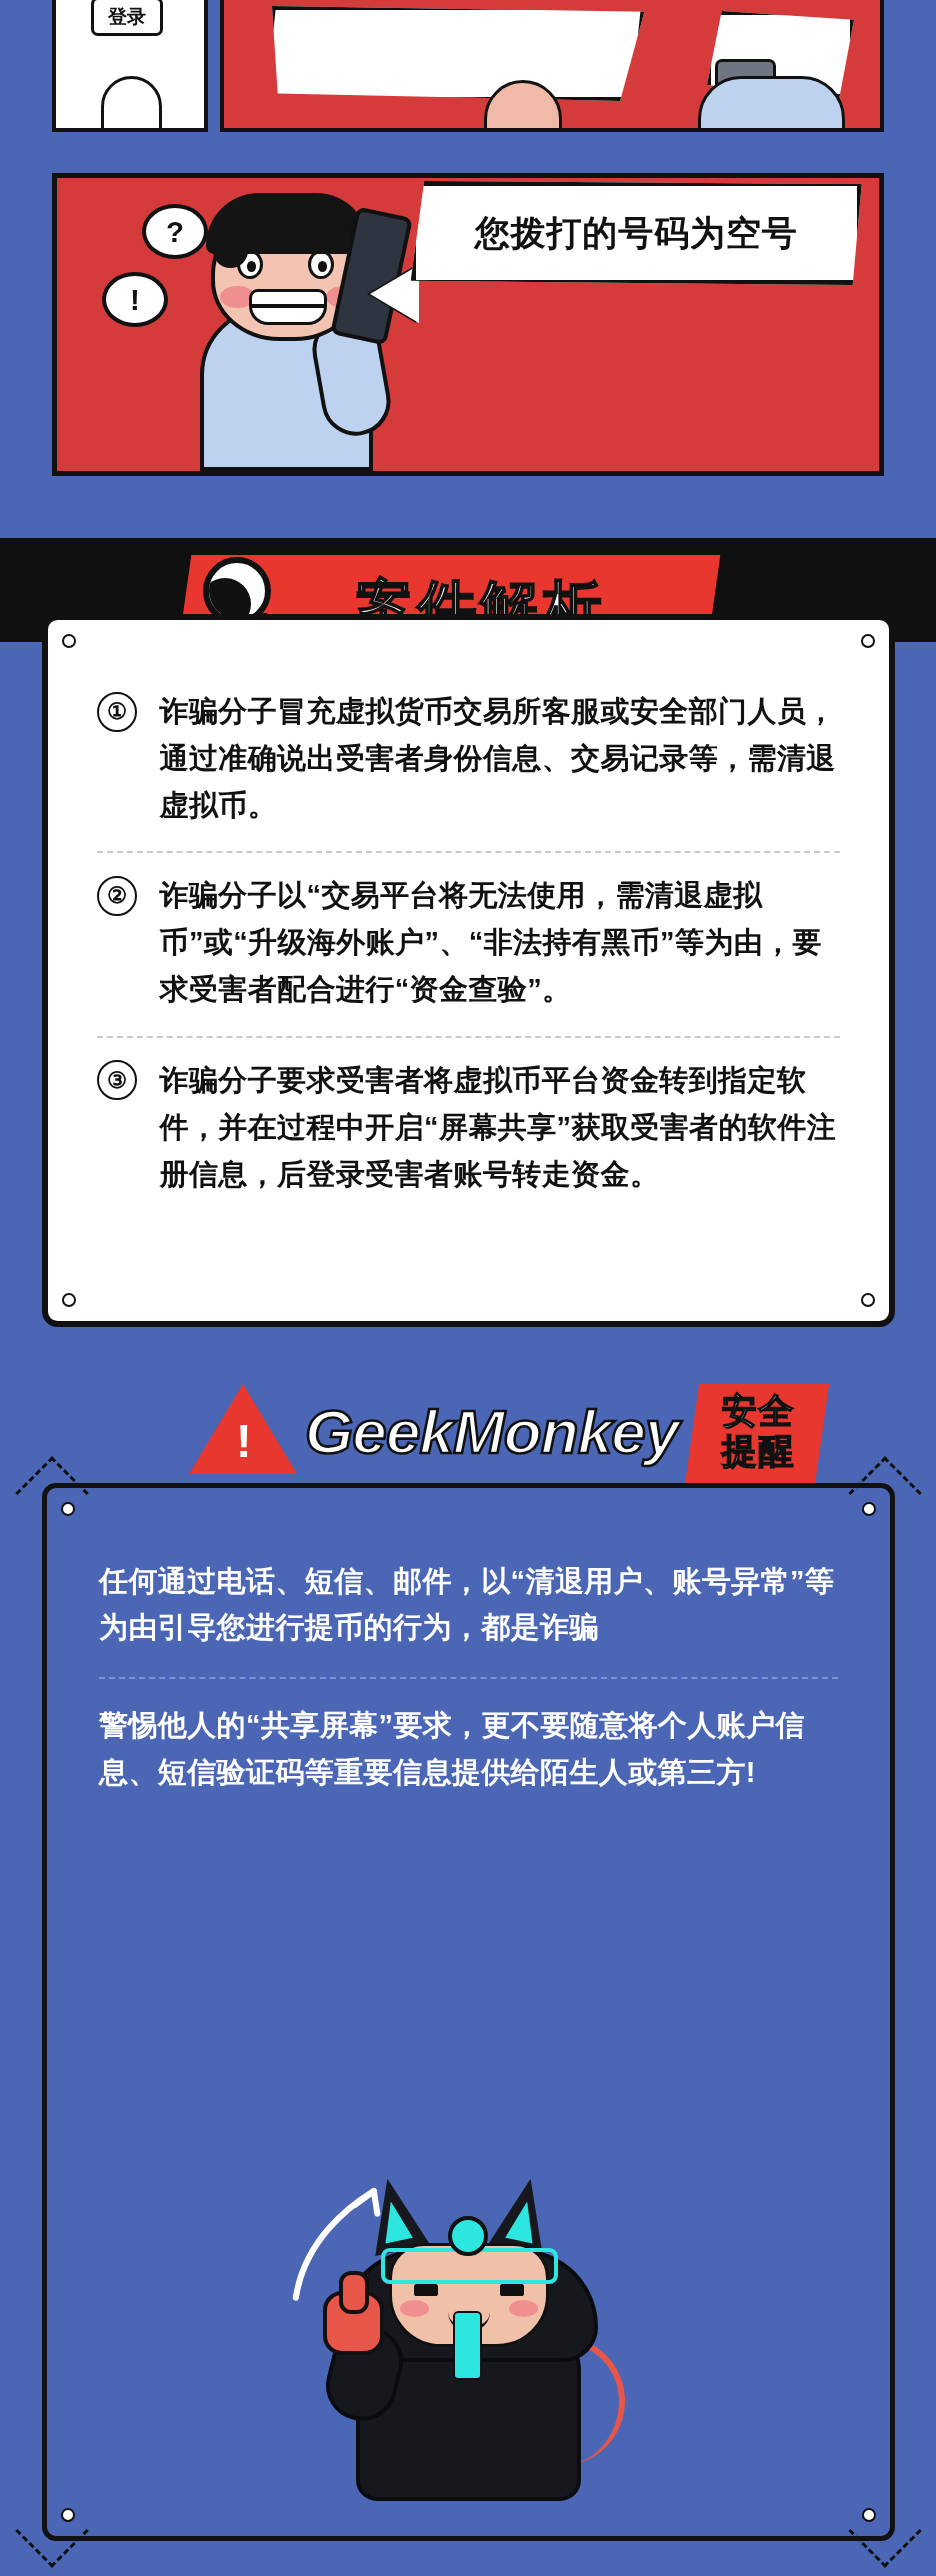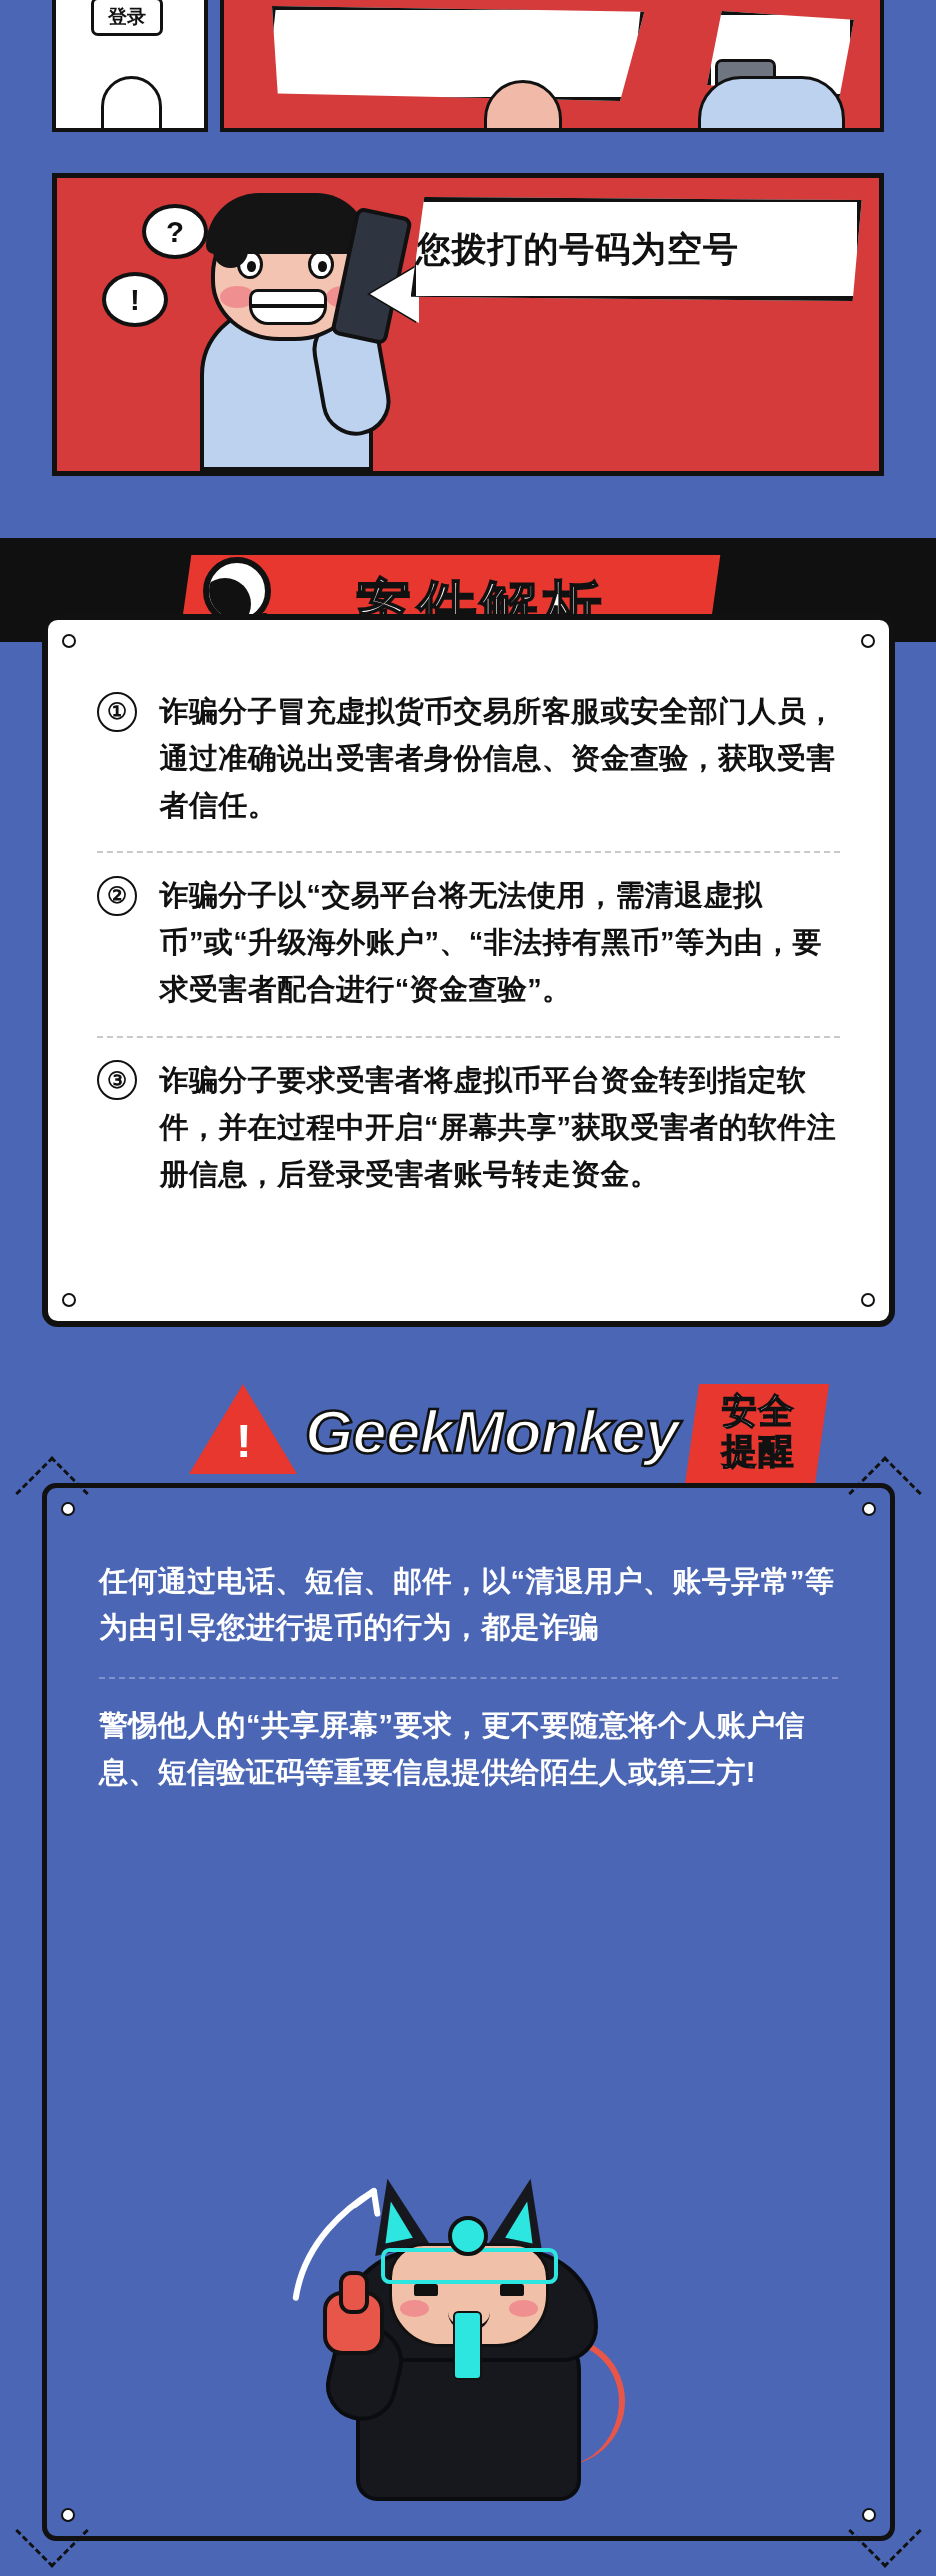--- a/index.html
+++ b/index.html
@@ -215,26 +215,27 @@
     align-items: center;
     justify-content: center;
     font-size: 29.5px;
     font-weight: bold;
     color: #111;
   }
   .bubble.q { left: 85px; top: 26px; width: 66px; height: 55px; }
   .bubble.e { left: 45px; top: 94px; width: 66px; height: 55px; }
   .speech-big {
     position: absolute;
-    right: 17.3px; top: 19px;
+    right: 17.3px; top: 3px;
     width: 451px; height: 104px;
     background: #fff;
     border: 5.2px solid #111;
     display: flex;
     align-items: center;
+    justify-content: center;
     clip-path: polygon(3% 0, 100% 3%, 98% 100%, 0 96%);
   }
   .speech-big span {
     font-size: 35px;
     font-weight: bold;
     color: #111;
     letter-spacing: 0.9px;
   }
   .speech-tail {
     position: absolute;
@@ -645,21 +646,21 @@
     <div class="case-title-text">案件解析</div>
 
     <div class="case-card">
       <div class="screw tl"></div>
       <div class="screw tr"></div>
       <div class="screw bl"></div>
       <div class="screw br"></div>
 
       <div class="case-item">
         <div class="case-num">①</div>
-        <div class="case-text">诈骗分子冒充虚拟货币交易所客服或安全部门人员，通过准确说出受害者身份信息、资金查验，获取受害者信任。</div>
+        <div class="case-text">诈骗分子冒充虚拟货币交易所客服或安全部门人员，通过准确说出受害者身份信息、交易记录等，需清退虚拟币。</div>
       </div>
       <div class="case-item">
         <div class="case-num">②</div>
         <div class="case-text">诈骗分子以“交易平台将无法使用，需清退虚拟币”或“升级海外账户”、“非法持有黑币”等为由，要求受害者配合进行“资金查验”。</div>
       </div>
       <div class="case-item">
         <div class="case-num">③</div>
         <div class="case-text">诈骗分子要求受害者将虚拟币平台资金转到指定软件，并在过程中开启“屏幕共享”获取受害者的软件注册信息，后登录受害者账号转走资金。</div>
       </div>
     </div>

